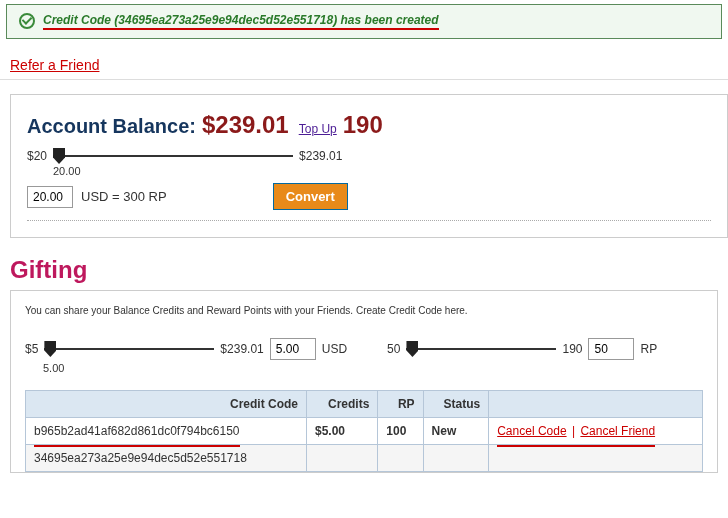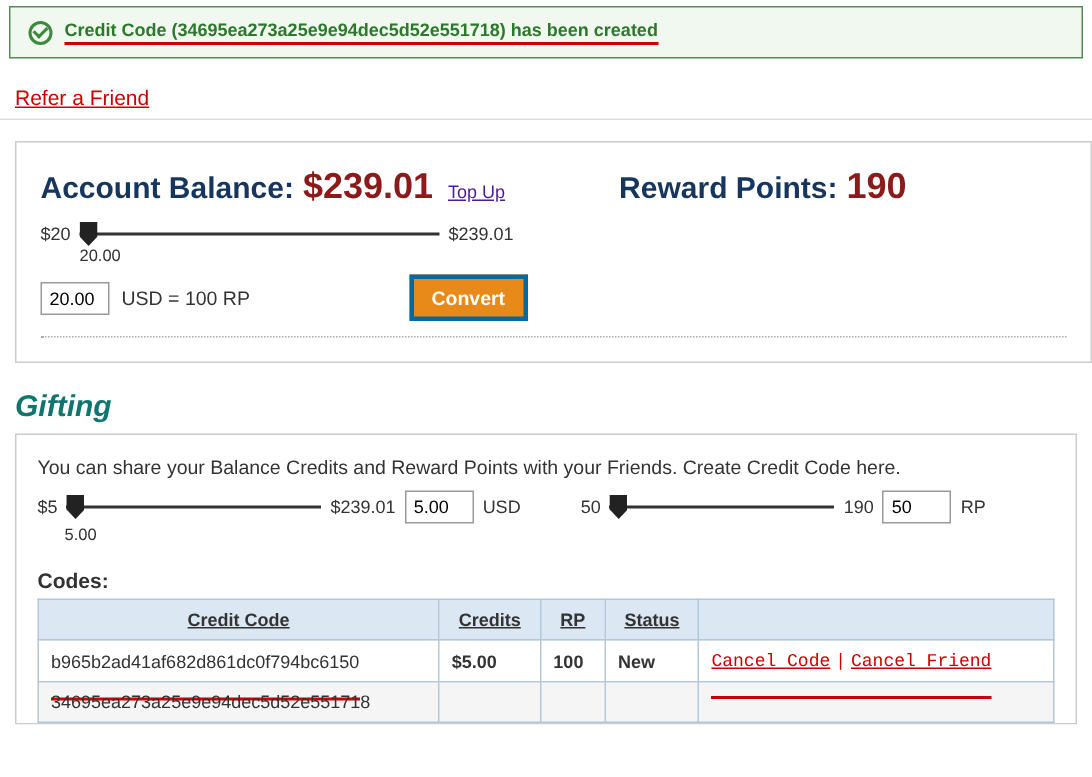--- a/index.html
+++ b/index.html
@@ -1,17 +1,17 @@
 <!DOCTYPE html>
 <html><head>
 <meta charset="utf-8">
 <style>
 * { box-sizing: border-box; margin: 0; padding: 0; }
 body { font-family: Arial, Helvetica, sans-serif; font-size: 13px; color: #333; background: #fff; width: 728px; }
-.alert { border: 1px solid #5a8a5a; background: #f0f8f0; padding: 8px 12px; margin: 4px 6px 18px 6px; display: flex; align-items: center; }
+.alert { border: 1px solid #5a8a5a; background: #f0f8f0; padding: 8px 12px; margin: 4px 6px 18px 6px; display: flex; align-items: flex-start; font-style: italic; }
 .alert .check-icon { width: 16px; height: 16px; border-radius: 50%; border: 2px solid #3a8a3a; margin-right: 8px; position: relative; flex-shrink: 0; }
 .alert .check-icon::after { content: ""; position: absolute; left: 3px; top: 0px; width: 4px; height: 7px; border: solid #3a8a3a; border-width: 0 2px 2px 0; transform: rotate(45deg); }
 .alert-text { color: #2a7a2a; font-weight: bold; font-size: 12px; border-bottom: 2px solid #c00; padding-bottom: 1px; }
 .page-head { display: flex; justify-content: space-between; align-items: baseline; padding: 0 10px 6px 10px; border-bottom: 1px solid #ddd; margin-bottom: 14px; }
 .page-title { color: #16365e; font-size: 22px; font-weight: normal; }
 .refer-link { color: #c00; text-decoration: underline; font-size: 14px; }
 .panel { border: 1px solid #ccc; margin: 0 0 18px 10px; padding: 16px; background: #fff; }
 .balance-row { display: flex; align-items: baseline; gap: 6px; margin-bottom: 10px; }
 .bal-label { color: #16365e; font-weight: bold; font-size: 20px; }
 .bal-amount { color: #8b1a1a; font-weight: bold; font-size: 24px; }
@@ -21,67 +21,66 @@
 .convert-label { font-weight: bold; font-size: 13px; margin-bottom: 4px; }
 .slider-row { display: flex; align-items: center; gap: 6px; font-size: 12px; margin-bottom: 2px; }
 .slider-track { position: relative; height: 2px; background: #333; flex: 0 0 auto; }
 .slider-track.w1 { width: 240px; }
 .slider-track.w2 { width: 170px; }
 .slider-track.w3 { width: 150px; }
 .slider-handle { position: absolute; top: -7px; left: 0; width: 12px; height: 16px; background: #222; clip-path: polygon(0 0, 100% 0, 100% 60%, 50% 100%, 0 60%); }
 .subval { font-size: 11px; margin-left: 26px; margin-bottom: 6px; }
 .conv-box { display: flex; align-items: center; gap: 8px; border-bottom: 1px dotted #aaa; padding-bottom: 10px; }
 input.fld { border: 1px solid #999; padding: 3px 5px; font-size: 12px; width: 46px; }
-.btn { background: #e88a1a; border: 3px solid #0369a1; color: #fff; font-weight: bold; padding: 5px 12px; font-size: 13px; cursor: pointer; }
-.section-h { color: #0f766e; font-size: 20px; font-weight: bold; margin: 0 10px 6px 10px; font-style: italic; }
+.btn { background: #e88a1a; border: 1px solid #0369a1; color: #fff; font-weight: bold; padding: 5px 12px; font-size: 13px; cursor: pointer; }
+.section-h { color: #be185d; font-size: 24px; font-weight: bold; margin: 0 10px 6px 10px; }
 .gift-panel { border: 1px solid #ccc; margin: 0 10px; padding: 14px 14px 0 14px; }
-.gift-intro { font-size: 13px; margin-bottom: 8px; }
+.gift-intro { font-size: 10px; margin-bottom: 22px; }
 .gift-sliders { display: flex; gap: 40px; margin-bottom: 10px; align-items: flex-start; }
 .gift-col { display: flex; flex-direction: column; }
 .create-row { text-align: right; margin-bottom: 8px; }
 .codes-h { font-weight: bold; font-size: 14px; margin-bottom: 4px; }
 table.codes { width: 100%; border-collapse: collapse; border: 1px solid #b5c6d8; font-size: 12px; }
-table.codes th { background: #dbe7f2; border: 1px solid #b5c6d8; text-align: center; padding: 6px 8px; font-weight: bold; text-decoration: underline; }
+table.codes th { background: #dbe7f2; border: 1px solid #b5c6d8; text-align: right; padding: 6px 8px; font-weight: bold; }
 table.codes td { border: 1px solid #b5c6d8; padding: 6px 8px; }
 table.codes tr.alt td { background: #f5f5f5; }
-.underline-red { border-bottom: 2px solid #c00; padding-bottom: 17px; }
-.act-link { color: #c00; text-decoration: underline; font-family: Liberation Mono, monospace; }
+.underline-red { border-bottom: 2px solid #c00; padding-bottom: 7px; }
+.act-link { color: #c00; text-decoration: underline; }
 .act-sep { color: #c00; margin: 0 2px; }
 </style>
 </head>
 <body>
 
 <div class="alert">
   <span class="check-icon"></span>
   <span class="alert-text">Credit Code (34695ea273a25e9e94dec5d52e551718) has been created</span>
 </div>
 
 <div class="page-head">
   <a class="refer-link">Refer a Friend</a>
 </div>
 
 <div class="panel">
   <div class="balance-row">
     <span class="bal-label">Account Balance:</span>
     <span class="bal-amount">$239.01</span>
     <a class="topup">Top Up</a>
-    <span class="rp-label">Reward Points:</span>
     <span class="rp-amount">190</span>
   </div>
   <div class="slider-row">
     <span>$20</span>
     <div class="slider-track w1">
         <div class="slider-handle"></div>
       </div>
     <span>$239.01</span>
   </div>
   <div class="subval">20.00</div>
   <div class="conv-box">
     <input class="fld" value="20.00" style="">
-    <span>USD = 100 RP</span>
+    <span>USD = 300 RP</span>
     <span style="flex:0 0 90px"></span>
     <button class="btn">Convert</button>
   </div>
 </div>
 
 <div class="section-h">Gifting</div>
 <div class="gift-panel">
   <div class="gift-intro">You can share your Balance Credits and Reward Points with your Friends. Create Credit Code here.</div>
 
   <div class="gift-sliders">
@@ -104,21 +103,20 @@
             <div class="slider-handle"></div>
           </div>
         <span>190</span>
         <input class="fld" value="50" style="">
         <span>RP</span>
       </div>
     </div>
   </div>
 
 
-  <div class="codes-h">Codes:</div>
   <table class="codes">
     <thead>
       <tr>
         <th>Credit Code</th>
         <th>Credits</th>
         <th>RP</th>
         <th>Status</th>
         <th></th>
       </tr>
     </thead>

